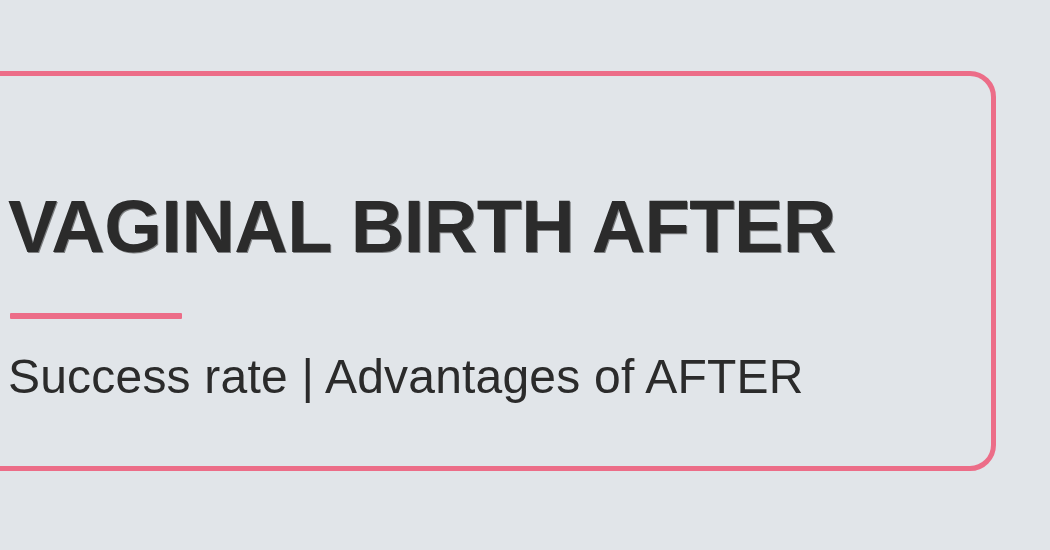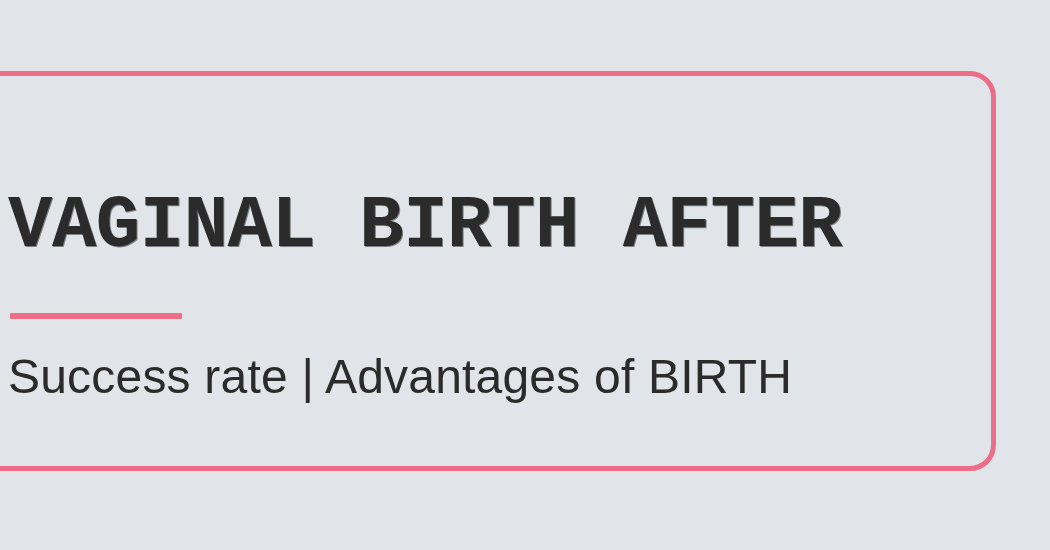--- a/index.html
+++ b/index.html
@@ -48,21 +48,21 @@
   .title-block {
     position: absolute;
     left: 8px;
     top: 48px;
     width: 980px;
   }
 
   .headline {
     margin: 0;
     color: #2b2b2b;
-    font-family: Liberation Mono, monospace;
+    font-family: Liberation Sans, sans-serif;
     font-size: 74px;
     line-height: 0.97;
     font-weight: 700;
     letter-spacing: -0.5px;
     text-transform: uppercase;
     font-stretch: condensed;
     transform: scaleX(1.0);
     transform-origin: left top;
     white-space: pre-line;
     text-shadow: 1px 1px 0 rgba(43,43,43,0.55);
@@ -106,17 +106,17 @@
   <div class="card-content">
 
     <div class="title-block">
       <h1 class="headline">
         <span class="line">VAGINAL BIRTH AFTER</span>
       </h1>
     </div>
 
     <div class="divider"></div>
 
-    <p class="subtitle">Success rate | Advantages of BIRTH</p>
+    <p class="subtitle">Success rate | Advantages of AFTER</p>
 
   </div>
 
 </div>
 
 </body></html>

